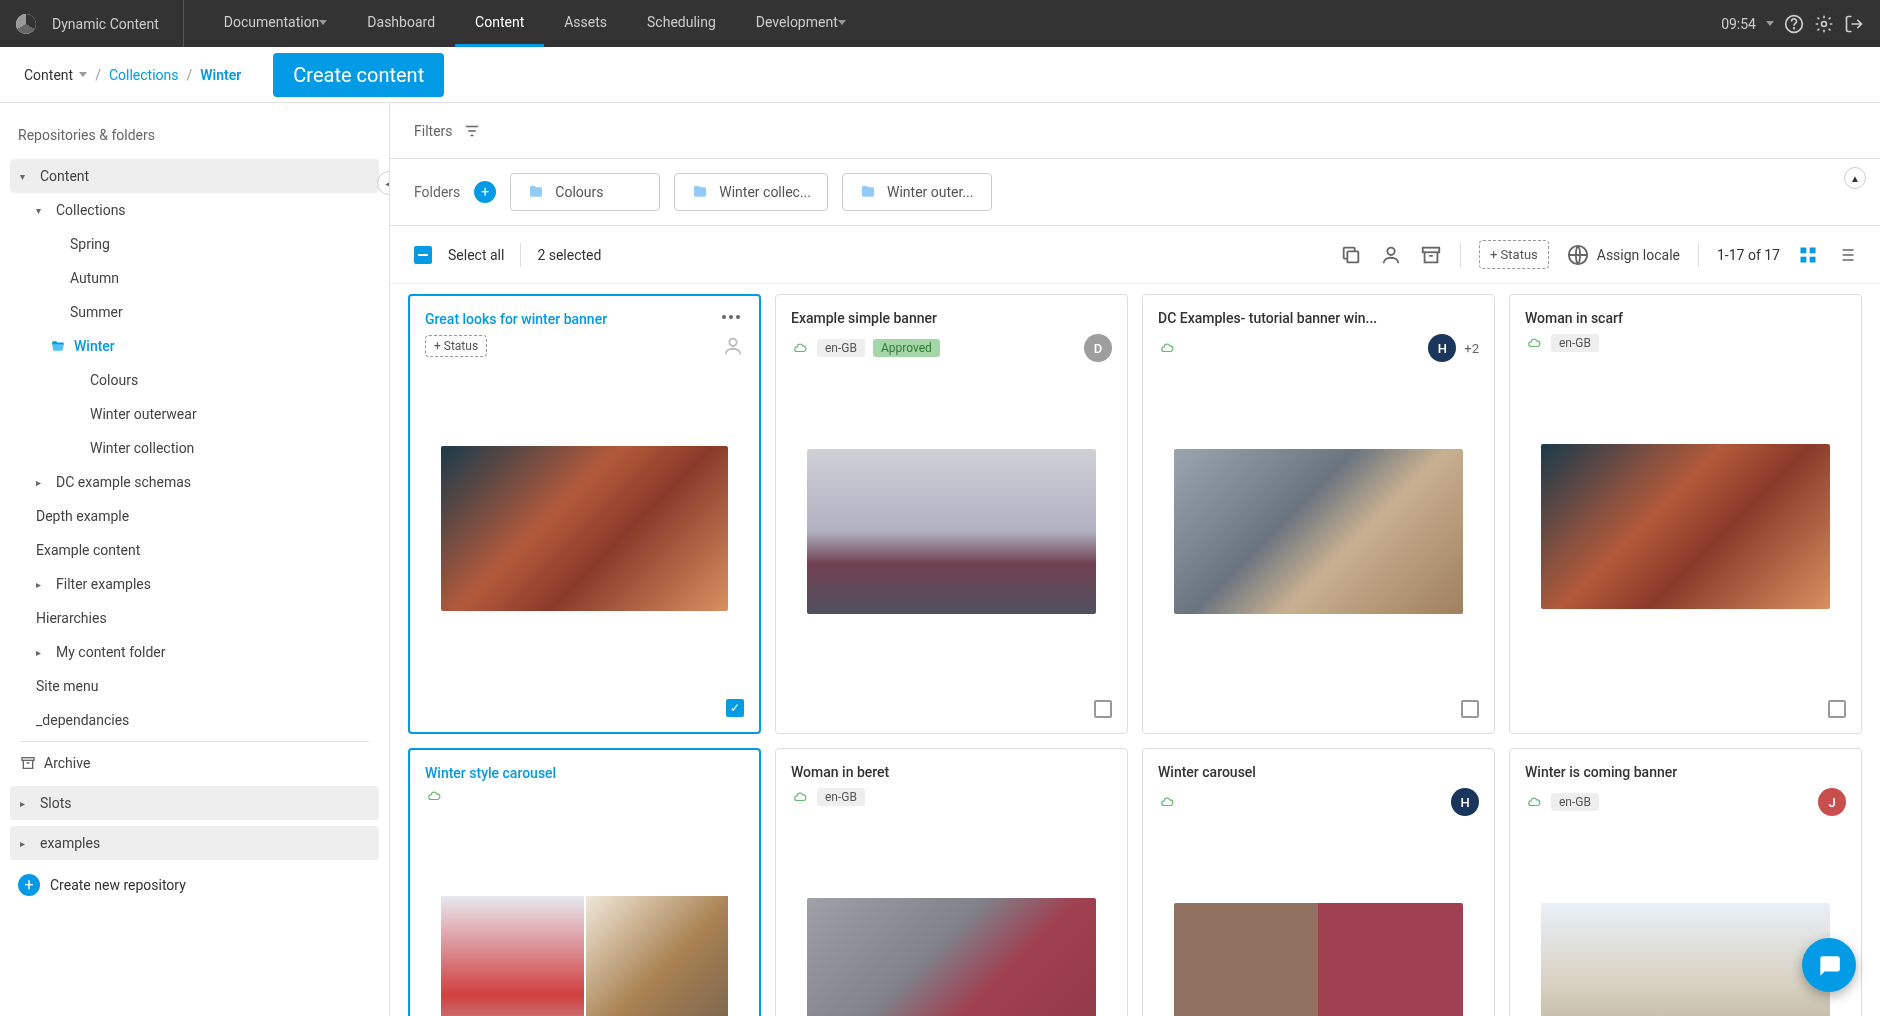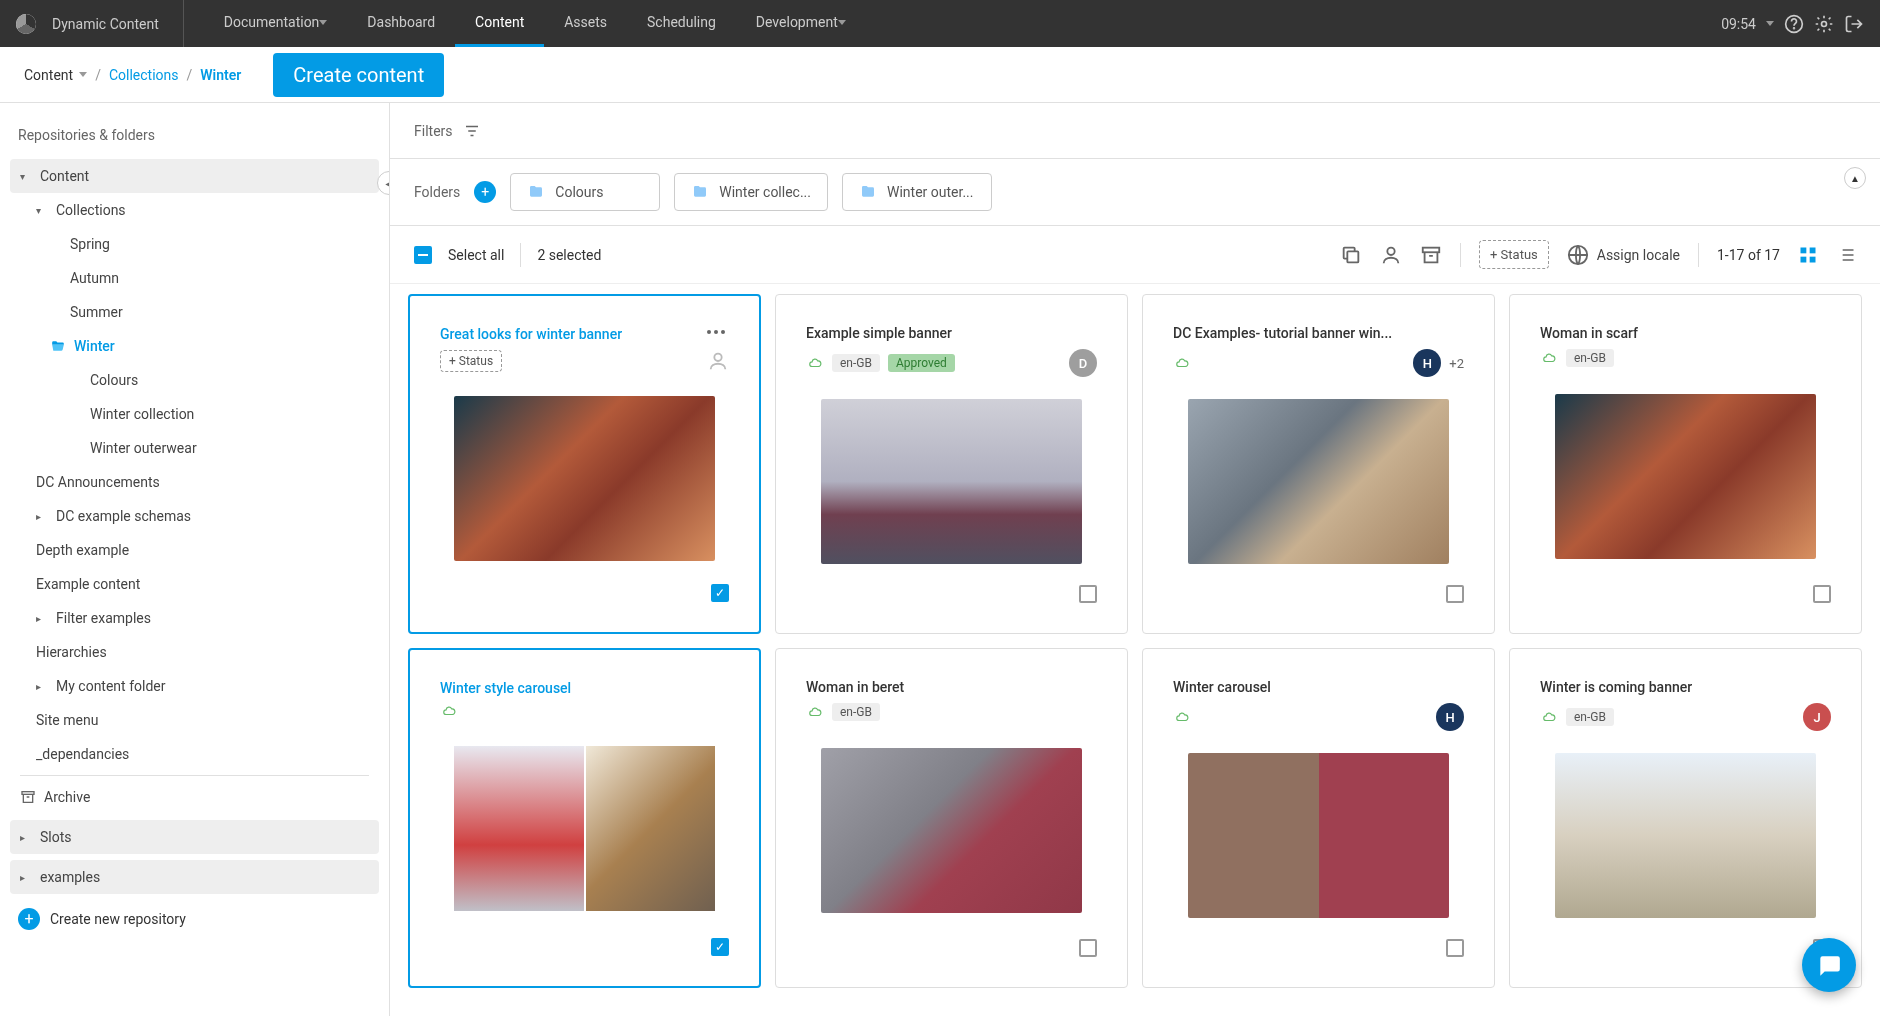--- a/index.html
+++ b/index.html
@@ -48,21 +48,21 @@
 .checkbox { width: 18px; height: 18px; border: 2px solid #999; border-radius: 2px; display: inline-flex; align-items: center; justify-content: center; cursor: pointer; }
 .checkbox.partial { background: #039be5; border-color: #039be5; }
 .checkbox.partial::after { content: ''; width: 10px; height: 2px; background: #fff; }
 .checkbox.checked { background: #039be5; border-color: #039be5; color: #fff; font-size: 12px; }
 .checkbox.checked::after { content: '✓'; }
 .vr { width: 1px; height: 24px; background: #ddd; }
 .sel-row .right-group { margin-left: auto; display: flex; align-items: center; gap: 18px; }
 .status-chip { border: 1px dashed #999; border-radius: 4px; padding: 6px 10px; cursor: pointer; color: #555; font-size: 13px; }
 .assign-locale { display: flex; align-items: center; gap: 8px; cursor: pointer; color: #444; }
 .grid { flex: 1; overflow-y: auto; padding: 10px 18px; display: grid; grid-template-columns: repeat(4, 1fr); gap: 14px; align-content: start; }
-.card { border: 1px solid #ddd; border-radius: 4px; padding: 30px; background: #fff; display: flex; flex-direction: column; height: 340px; }
+.card { border: 1px solid #ddd; border-radius: 4px; padding: 15px; background: #fff; display: flex; flex-direction: column; height: 440px; }
 .card.selected { border: 2px solid #039be5; }
 .card-title { font-weight: 500; color: #333; white-space: nowrap; overflow: hidden; text-overflow: ellipsis; }
 .card.selected .card-title { color: #039be5; }
 .card-head { display: flex; justify-content: space-between; align-items: start; }
 .card-meta { display: flex; align-items: center; gap: 8px; margin-top: 8px; }
 .cloud { width: 18px; height: 14px; }
 .locale-tag { background: #eee; padding: 2px 8px; border-radius: 3px; font-size: 12px; color: #555; }
 .status-tag { background: #a5d6a7; color: #2e7d32; padding: 2px 8px; border-radius: 3px; font-size: 12px; }
 .avatar { width: 28px; height: 28px; border-radius: 50%; display: flex; align-items: center; justify-content: center; color: #fff; font-size: 13px; font-weight: 500; margin-left: auto; }
 .thumb { flex: 1; margin: 20px 0; display: flex; align-items: center; justify-content: center; }
@@ -153,23 +153,22 @@
     <div class="tree-item indent-2">Autumn</div>
     <div class="tree-item indent-2">Summer</div>
     <div class="tree-item indent-2 active" style="padding-left:40px;">
       <svg class="fold-icon" viewBox="0 0 24 24" fill="#039be5">
           <path d="M2 6a2 2 0 012-2h5l2 2h9a2 2 0 012 2v2H2z"></path>
           <path d="M2 10h20l-2 8a2 2 0 01-2 2H4z" fill="#4fc3f7"></path>
         </svg>
       <span>Winter</span>
     </div>
     <div class="tree-item indent-3">Colours</div>
+    <div class="tree-item indent-3">Winter outerwear</div>
     <div class="tree-item indent-3">Winter collection</div>
-    <div class="tree-item indent-3">Winter outerwear</div>
-    <div class="tree-item indent-1">DC Announcements</div>
     <div class="tree-item indent-1">
         <span class="arrow">▸</span>
         <span>DC example schemas</span>
       </div>
     <div class="tree-item indent-1">Depth example</div>
     <div class="tree-item indent-1">Example content</div>
     <div class="tree-item indent-1">
         <span class="arrow">▸</span>
         <span>Filter examples</span>
       </div>

